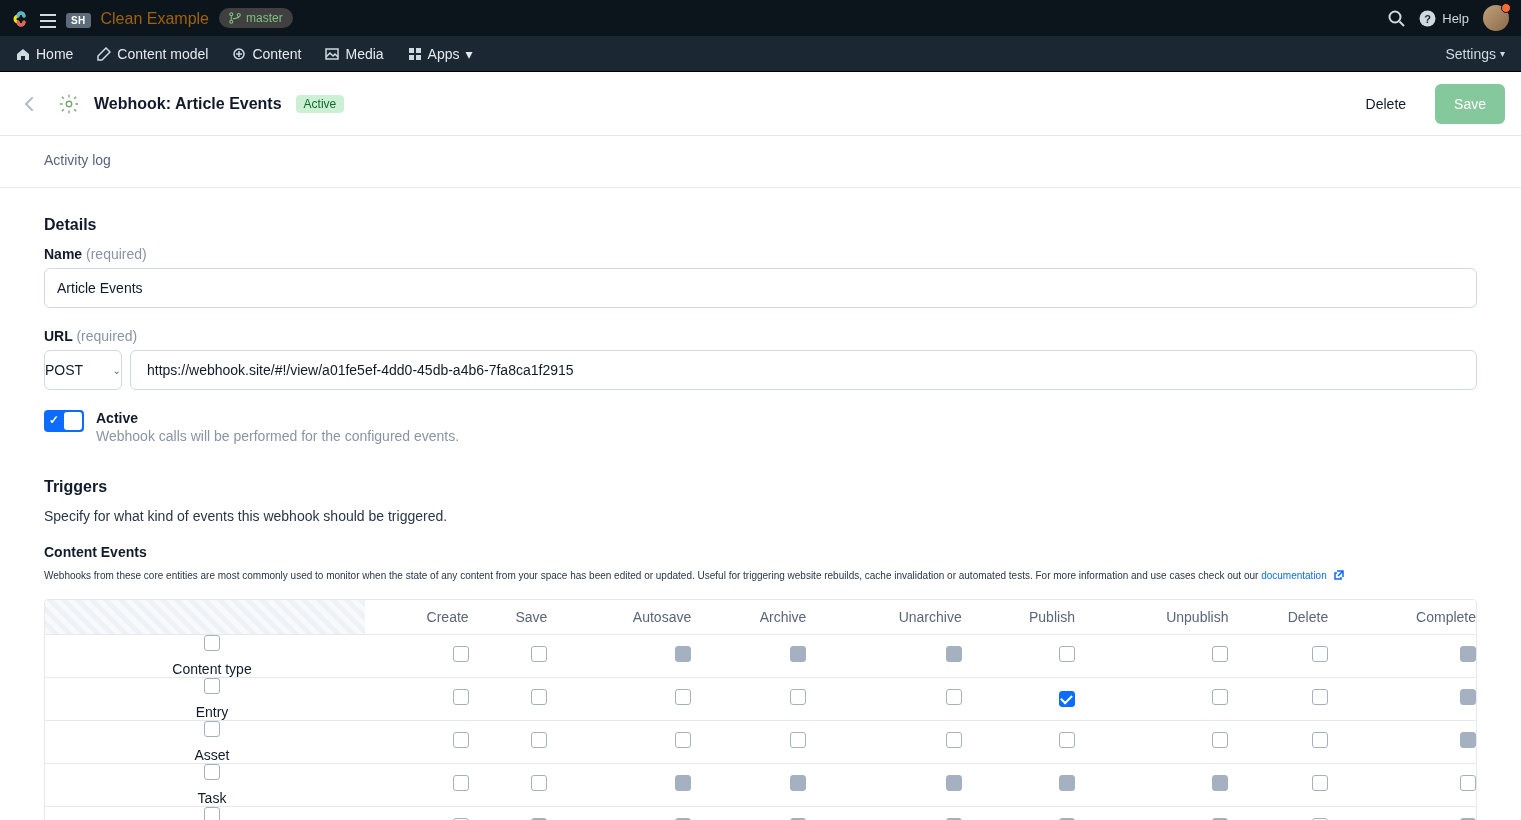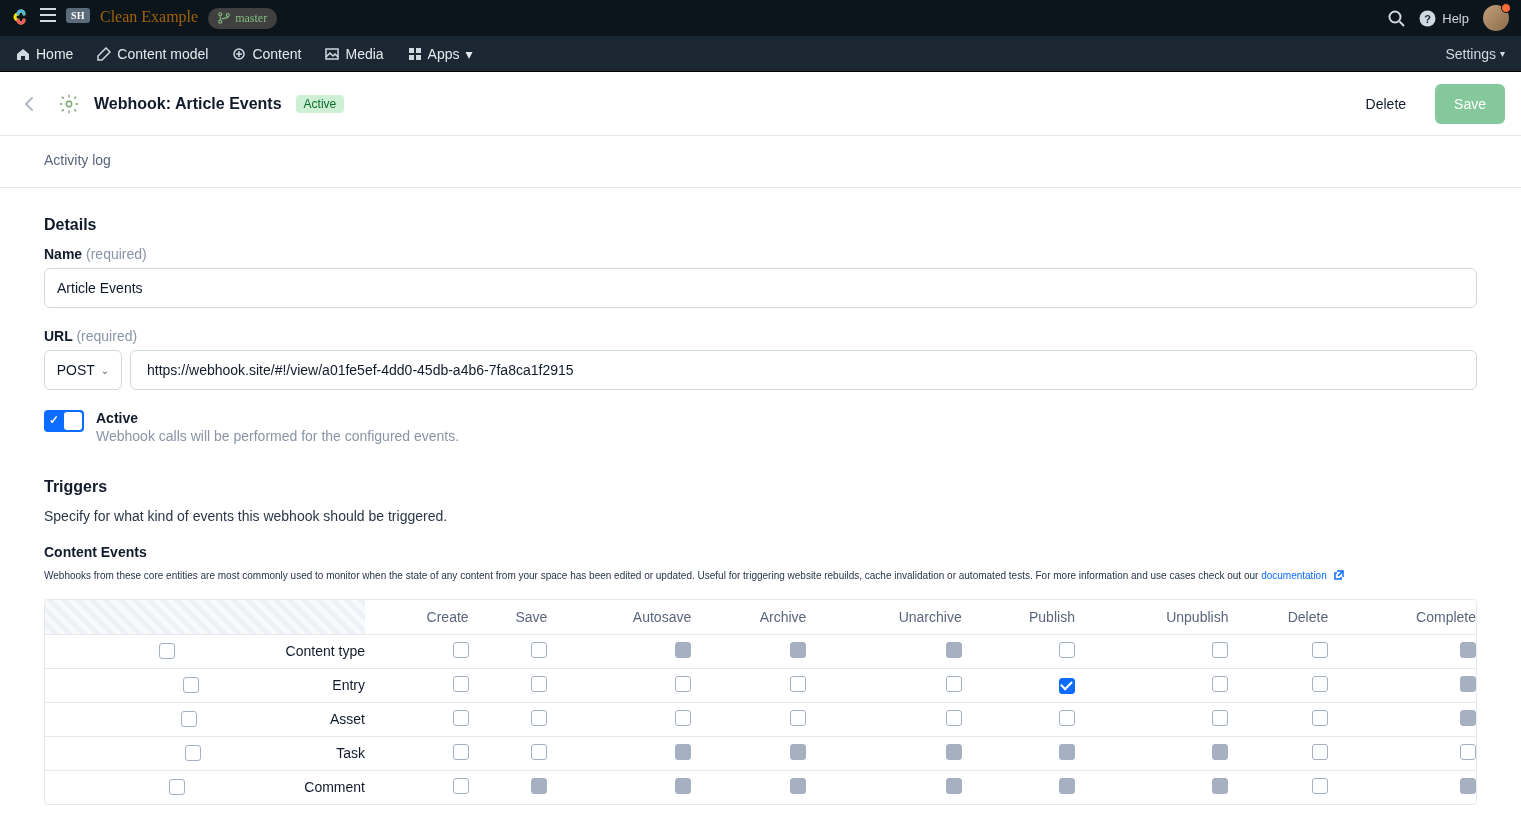--- a/index.html
+++ b/index.html
@@ -1,20 +1,20 @@
 <!DOCTYPE html>
 <html><head>
 <meta charset="utf-8">
 <style>
 * { box-sizing: border-box; margin: 0; padding: 0; }
 body { font-family: -apple-system, BlinkMacSystemFont, "Segoe UI", Helvetica, Arial, sans-serif; font-size: 14px; color: #111b2b; background: #fff; }
 
 
 .topbar { height: 36px; background: #0c141c; display: flex; align-items: center; padding: 0 12px; color: #cfd9e0; }
-.topbar .left { display: flex; align-items: flex-start; gap: 10px; font-family: Liberation Serif, serif; }
+.topbar .left { display: flex; align-items: flex-end; gap: 10px; }
 .topbar .logo svg { display: block; }
 .topbar .hamburger { cursor: pointer; display:flex; }
 .topbar .hamburger svg { display:block;}
 .topbar .badge-sh { background: #5b6b7a; color: #fff; font-size: 10px; font-weight:700; padding: 2px 5px; border-radius: 3px; letter-spacing:0.3px; }
 .topbar .space-name { font-size: 16px; color: #a16207; }
 .topbar .branch-pill { display: inline-flex; align-items:center; gap:5px; background: #404040; border-radius: 14px; padding: 3px 10px; font-size: 12px; color: #7fbf7f; }
 .topbar .branch-pill svg { display:block;}
 .topbar .right { margin-left: auto; display: flex; align-items: center; gap: 14px; }
 .topbar .search-icon, .topbar .help-circle { color: #cfd9e0; display:flex; cursor:pointer;}
 .topbar .help-wrap { display:flex; align-items:center; gap:6px; cursor:pointer;}
@@ -46,21 +46,21 @@
 .tab { padding: 16px 0; font-size:14px; color:#5a657c; cursor:pointer; border-bottom:3px solid transparent;}
 .tab.active { color:#0b6cff; border-bottom-color:#0b6cff; font-weight:500;}
 
 
 .content { padding: 28px 44px 40px;}
 .section-title { font-size:16px; font-weight:700; margin-bottom:12px;}
 .field-label { font-size:14px; font-weight:600; margin-bottom:6px;}
 .field-label .hint { font-weight:400; color:#8a94a6;}
 .input { width:100%; border:1px solid #cfd9e0; border-radius:6px; height:40px; padding: 0 12px; font-size:14px; color:#111b2b; outline:none;}
 .url-row { display:flex; gap:8px;}
-.select-method { width:78px; border:1px solid #cfd9e0; border-radius:6px; height:40px; display:flex; align-items:center; justify-content:center; gap:6px; cursor:pointer; font-size:14px; position:relative;}
+.select-method { width:78px; border:1px solid #cfd9e0; border-radius:6px; height:40px; display:flex; align-items:center; justify-content:space-between; gap:6px; cursor:pointer; font-size:14px; position:relative;}
 .select-method .caret { font-size:10px; color:#5a657c;}
 .url-input { flex:1;padding-left:16px;}
 .spacer-v { height: 20px;}
 
 .toggle-row { display:flex; align-items:flex-start; gap:12px;}
 .toggle { position:relative; width:40px; height:22px; background:#0b6cff; border-radius:4px; cursor:pointer; flex-shrink:0;}
 .toggle .tick { position:absolute; left:5px; top:3px; color:#fff; font-size:12px; font-weight:700;}
 .toggle .knob { position:absolute; right:2px; top:2px; width:18px; height:18px; background:#fff; border-radius:3px;}
 .toggle-labels .t-title { font-weight:600; font-size:14px;}
 .toggle-labels .t-sub { font-size:14px; color:#8a94a6; margin-top:2px;}
@@ -72,21 +72,21 @@
 .ce-desc a svg { display:inline; vertical-align:-2px; margin-left:3px;}
 
 
 .table-wrap { margin-top:16px; border:1px solid #e5e8ed; border-radius:4px; overflow:hidden;}
 table { width:100%; border-collapse:collapse;}
 th, td { border-bottom:1px solid #e5e8ed; height:34px; text-align:right; font-size:14px;}
 th { color:#5a657c; font-weight:400; background:#fff;}
 tr:last-child td { border-bottom:none;}
 th:first-child, td:first-child { width:320px; text-align:left; padding-left:14px;}
 th:first-child { background: repeating-linear-gradient(45deg,#f7f9fb,#f7f9fb 5px,#eef1f5 5px,#eef1f5 10px);}
-.rowlabel { display:flex; align-items:center; gap:10px;}
+.rowlabel { display:flex; align-items:center; gap:10px;flex-direction:column;}
 .cb { width:16px; height:16px; border:1.5px solid #a5b0c0; border-radius:3px; display:inline-flex; align-items:center; justify-content:center; background:#fff; flex-shrink:0;}
 .cb.disabled { background:#a5b0c0; border-color:#a5b0c0;}
 .cb.checked { background:#0b6cff; border-color:#0b6cff;}
 .cb.checked::after { content:""; width:9px; height:5px; border-left:2px solid #fff; border-bottom:2px solid #fff; transform:rotate(-45deg) translate(1px,-1px);}
 td .cb { margin:0 auto;}
 </style>
 </head>
 <body>
 
 <div class="topbar">

